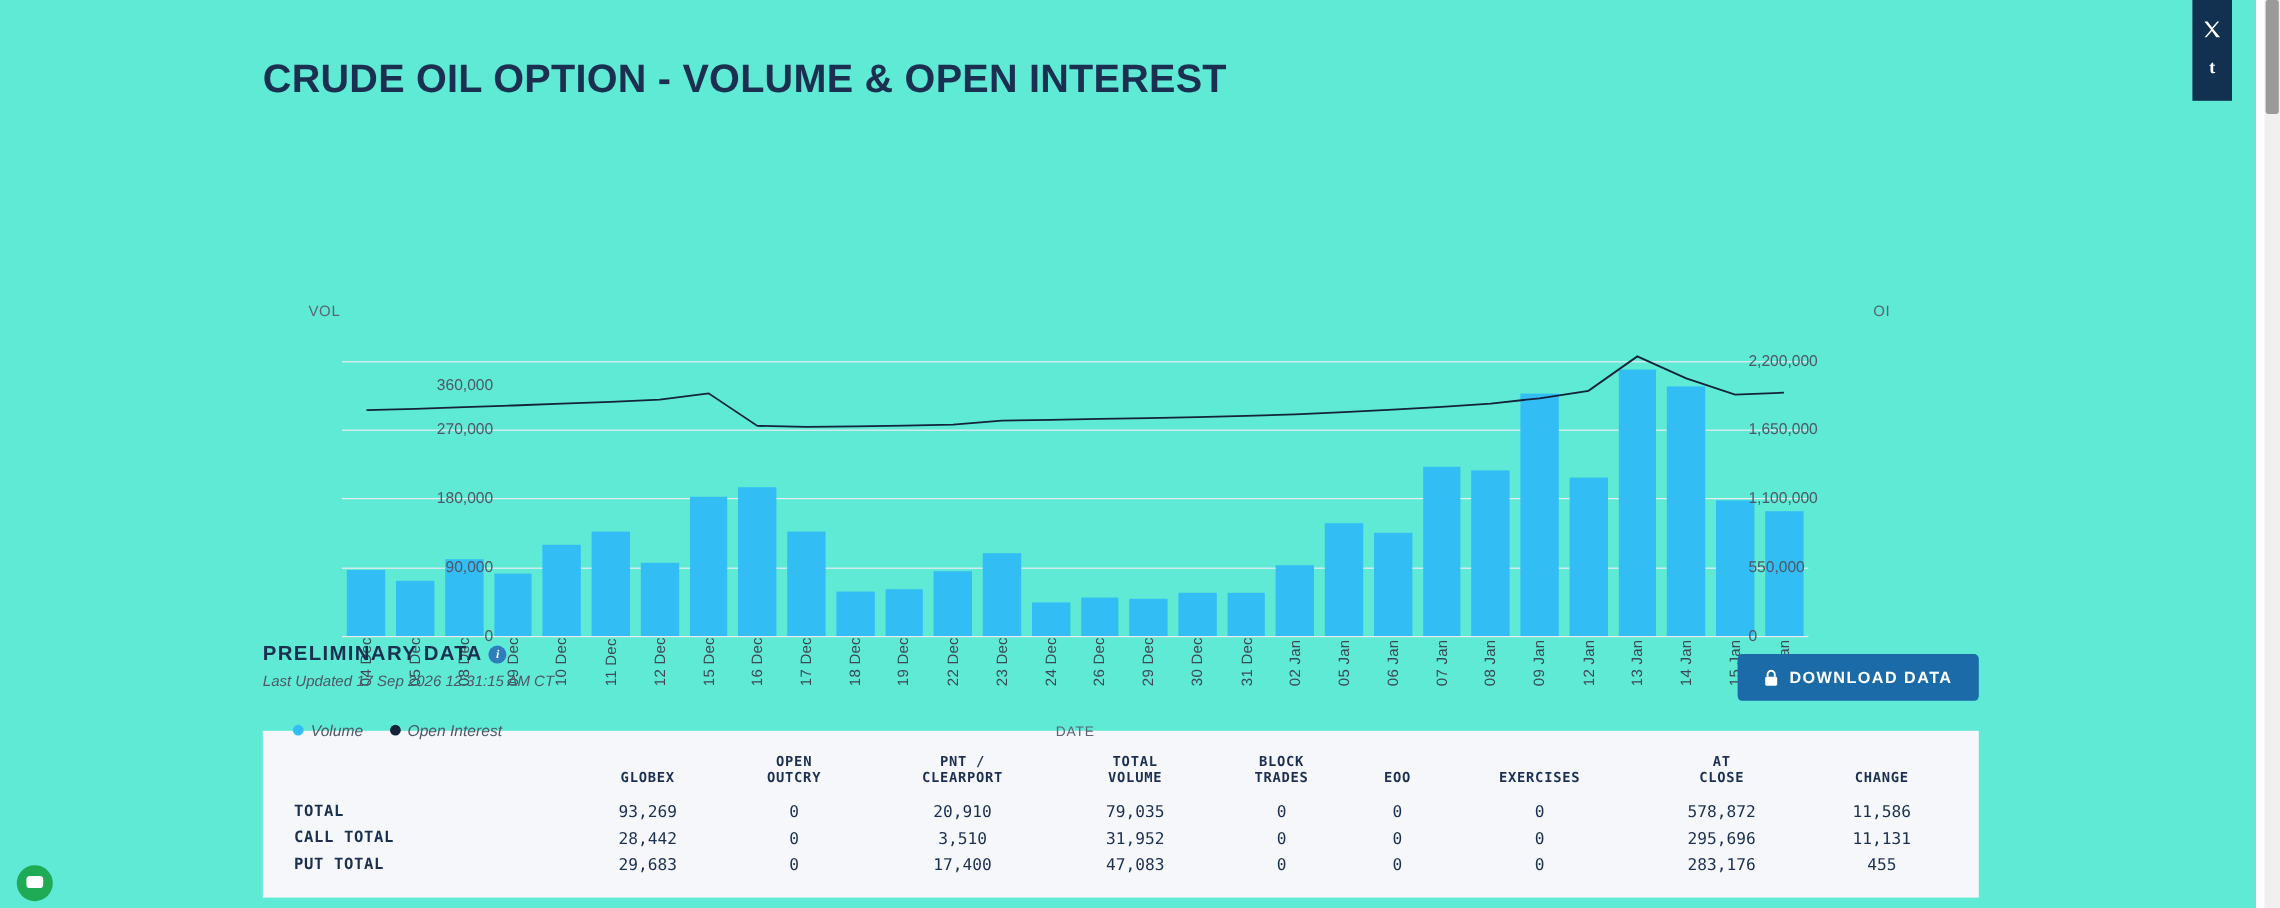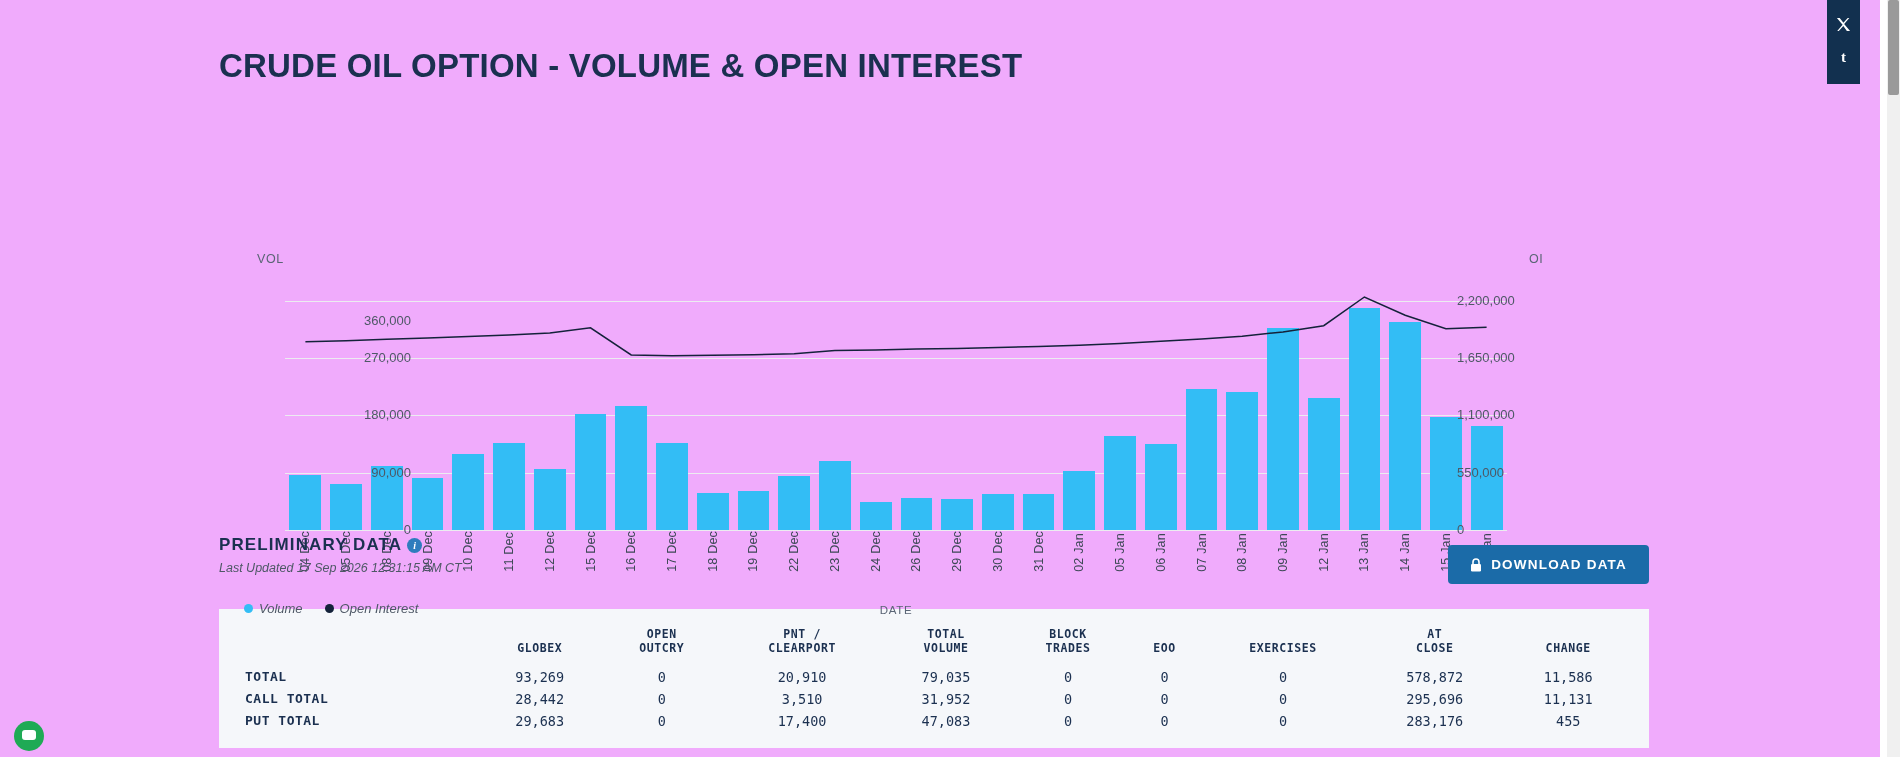--- a/index.html
+++ b/index.html
@@ -6,21 +6,21 @@
   html, body { margin:0; padding:0; }
   body {
     width:1900px; height:757px;
     background:#ffffff;
     font-family:"Liberation Sans", sans-serif;
     overflow:hidden;
     position:relative;
   }
   .page {
     position:absolute; left:0; top:0; width:1880px; height:757px;
-    background:#f0abfc; overflow:hidden;
+    background:#5eead4; overflow:hidden;
   }
   .content {
     position:absolute; left:219px; top:0; width:1430px;
   }
 
   
   .hdr { position:relative; height:104px; }
   .page-title {
     position:absolute; left:0; top:47px;
     font-size:33px; font-weight:700; letter-spacing:.2px;
@@ -33,21 +33,21 @@
     white-space:nowrap;
   }
 
   
   .chart-area { position:relative; height:404px; }
   .axis-title {
     position:absolute; font-size:12.5px; color:#5a6575;
     letter-spacing:.6px;
   }
   .axis-title.left { left:38px; top:148px; }
-  .axis-title.right { left:1310px; top:148px; }
+  .axis-title.right { left:1342px; top:148px; }
 
   .plot {
     position:absolute; left:66px; top:168px;
     width:1222px; height:258px;
   }
   .gridline {
     position:absolute; left:0; width:100%; height:1px;
     background:#ececf0;
   }
   .ytick {

